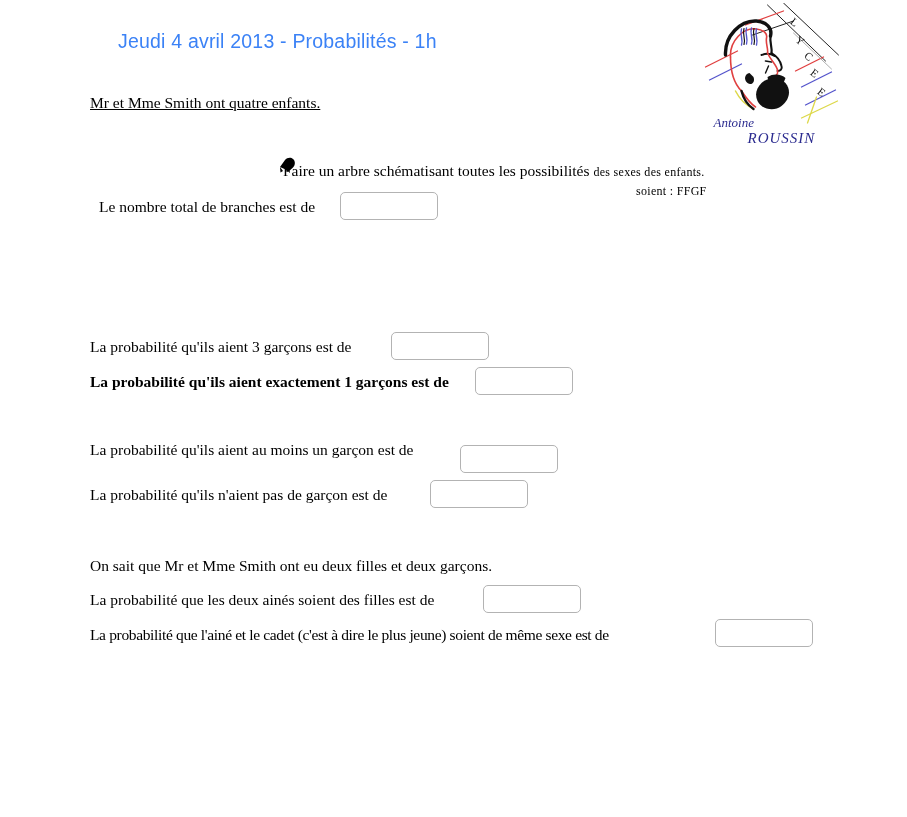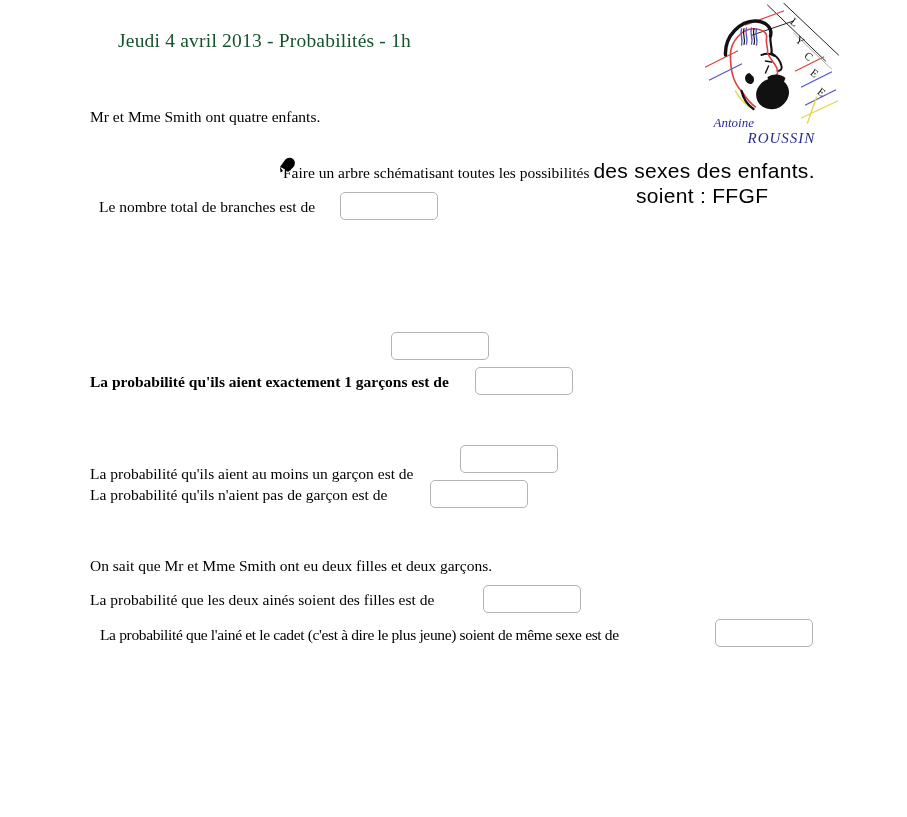--- a/index.html
+++ b/index.html
@@ -6,29 +6,29 @@
   .page{
     position:relative;
     width:907px;height:817px;
     background:#ffffff;
     font-family:"Liberation Serif", serif;
     color:#000;
     overflow:hidden;
   }
   .abs{position:absolute;white-space:nowrap;}
   .title{
-    font-family:Liberation Serif, serif;
+    font-family:Liberation Sans, sans-serif;
     font-size:19.5px;
     letter-spacing:0.2px;
-    color:#14532d;
+    color:#3b82f6;
   }
   .serif-line{font-size:15.5px;line-height:20px;}
   .sans-inline{
-    font-family:Liberation Sans, sans-serif;
-    font-size:21px;
+    font-family:Liberation Serif, serif;
+    font-size:12px;
     letter-spacing:0.3px;
   }
   .tight{letter-spacing:-0.35px;}
   .answer-box{
     position:absolute;
     width:98px;height:28px;
     box-sizing:border-box;
     border:1.5px solid #b3b3b3;
     border-radius:5px;
     background:#ffffff;
@@ -96,47 +96,48 @@
         <path d="M44,88 C46,96 50,102 56,106" stroke="#111" stroke-width="2.4"></path>
       </g>
 
       <g font-family="Liberation Serif, serif" font-style="italic" fill="#2b2b8f">
         <text x="16" y="124" font-size="13">Antoine</text>
         <text x="50" y="140" font-size="15" letter-spacing="1">ROUSSIN</text>
       </g>
     </svg>
   </div>
 
-  <div class="abs serif-line" style="left:90px;top:107px;">Mr et Mme Smith ont quatre enfants.</div>
+  <div class="abs serif-line" style="left:90px;top:93px;text-decoration:underline;">Mr et Mme Smith ont quatre enfants.</div>
 
   <svg class="pen-icon" style="left:279px;top:157px;" viewBox="0 0 18 18">
     <path d="M1,10 L6,3 C8,0.5 12,0 14,2 C16.5,4 16.5,8 14,10.5 L9,15 L5.5,12 Z" fill="#000"></path>
     <path d="M1,10 L4,14 L1.5,15.5 Z" fill="#000"></path>
   </svg>
   <div class="abs serif-line" style="left:283px;top:161px;z-index:2;">
     <span>Faire un arbre schématisant toutes les possibilités </span><span class="sans-inline">des sexes des enfants.</span>
   </div>
   <div class="abs sans-inline" style="left:636px;top:184px;">soient : FFGF</div>
 
   <div class="abs serif-line" style="left:99px;top:197px;">Le nombre total de branches est de</div>
   <input class="answer-box" style="left: 340px; top: 192px;" type="text" value="">
 
 
+  <div class="abs serif-line" style="left:90px;top:337px;">La probabilité qu'ils aient 3 garçons est de</div>
   <input class="answer-box" style="left: 391px; top: 332px;" type="text" value="">
 
   <div class="abs serif-line" style="left:90px;top:372px;font-weight:bold;">La probabilité qu'ils aient exactement 1 garçons est de</div>
   <input class="answer-box" style="left: 475px; top: 367px;" type="text" value="">
 
-  <div class="abs serif-line" style="left:90px;top:464px;">La probabilité qu'ils aient au moins un garçon est de</div>
+  <div class="abs serif-line" style="left:90px;top:440px;">La probabilité qu'ils aient au moins un garçon est de</div>
   <input class="answer-box" style="left: 460px; top: 445px;" type="text" value="">
 
   <div class="abs serif-line" style="left:90px;top:485px;">La probabilité qu'ils n'aient pas de garçon est de</div>
   <input class="answer-box" style="left: 430px; top: 480px;" type="text" value="">
 
   <div class="abs serif-line" style="left:90px;top:556px;">On sait que Mr et Mme Smith ont eu deux filles et deux garçons.</div>
 
   <div class="abs serif-line" style="left:90px;top:590px;">La probabilité que les deux ainés soient des filles est de</div>
   <input class="answer-box" style="left: 483px; top: 585px;" type="text" value="">
 
-  <div class="abs serif-line tight" style="left:90px;top:625px;margin-left:10px;">La probabilité que l'ainé et le cadet (c'est à dire le plus jeune) soient de même sexe est de</div>
+  <div class="abs serif-line tight" style="left:90px;top:625px;">La probabilité que l'ainé et le cadet (c'est à dire le plus jeune) soient de même sexe est de</div>
   <input class="answer-box" style="left: 715px; top: 619px;" type="text" value="">
 
 </div>
 
 </body></html>

